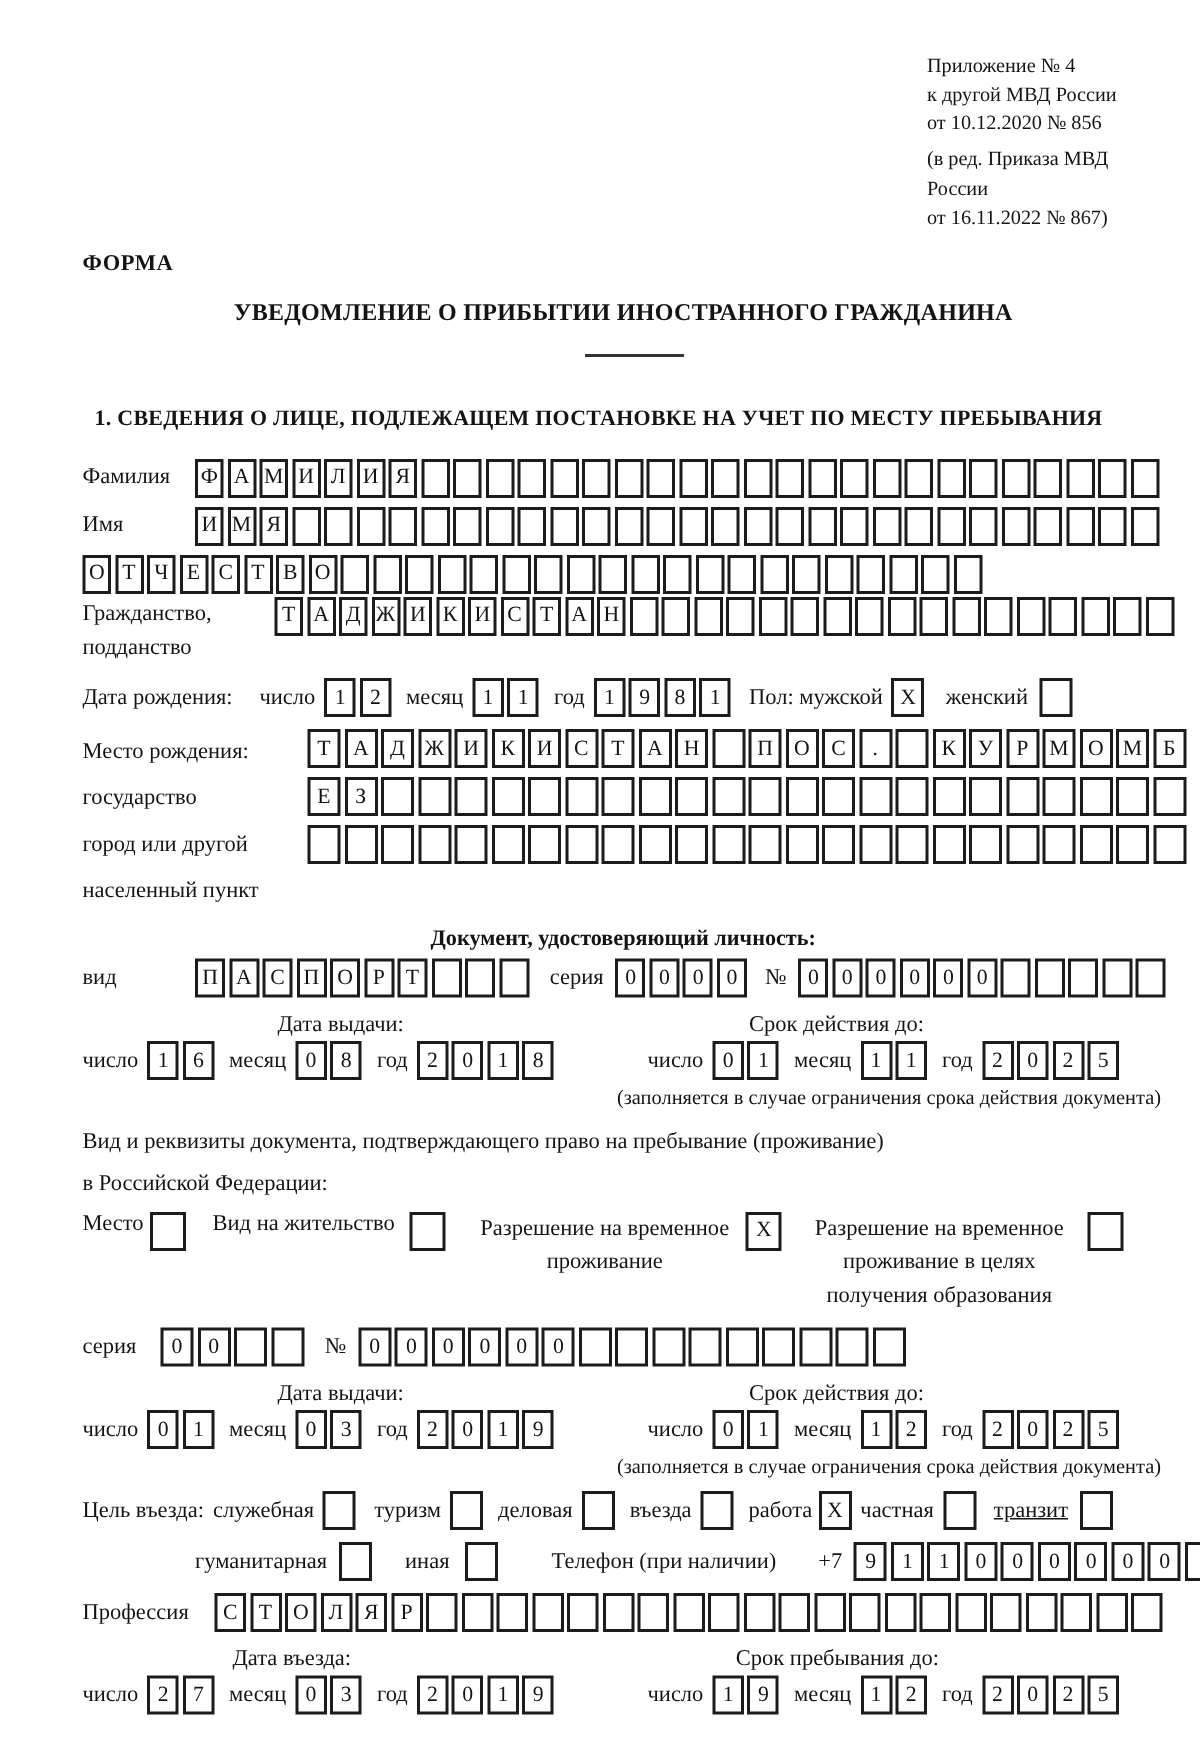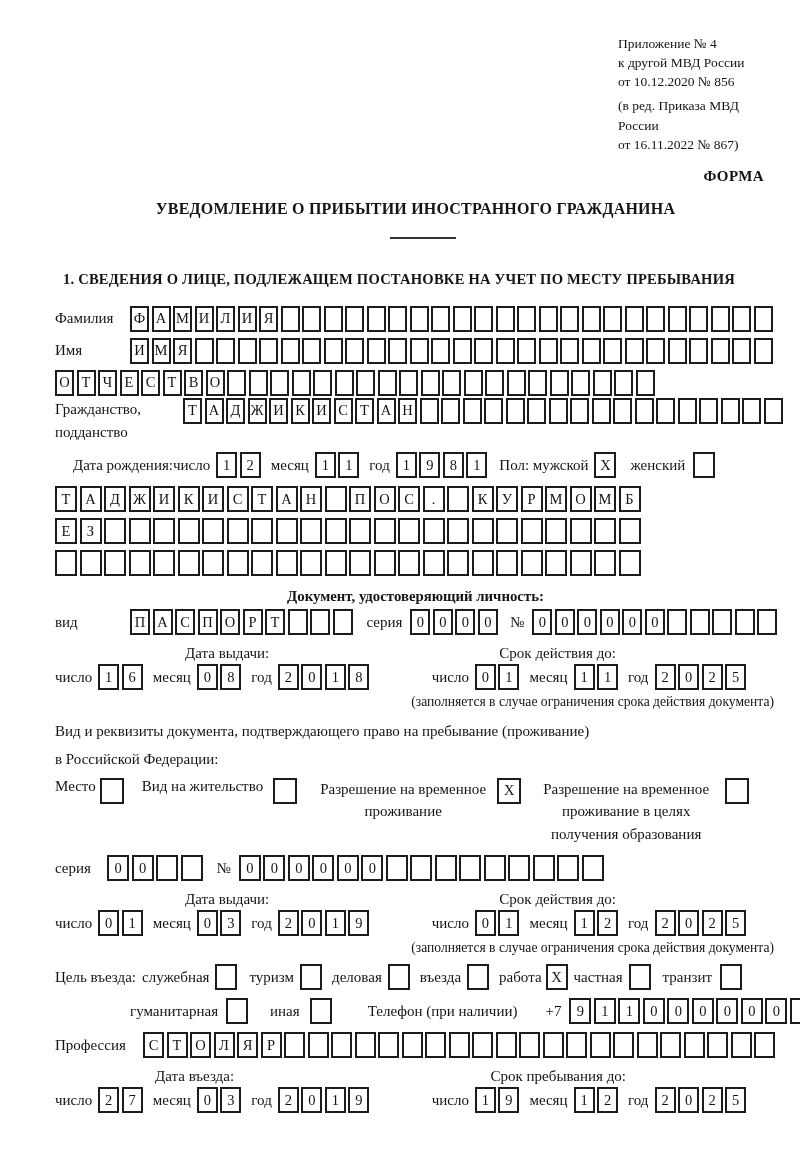--- a/index.html
+++ b/index.html
@@ -4,21 +4,21 @@
 <style>
   html,body{margin:0;padding:0;background:#ffffff;}
   body{
     width:800px;height:1163px;box-sizing:border-box;
     padding:34px 24px 0 55px;
     font-family:"Liberation Serif","DejaVu Serif",serif;
     font-size:15px;color:#141414;
   }
   .hdr-block{margin-left:563px;font-size:13.5px;line-height:1.42;}
   .hdr-block .part2{margin-top:5px;}
-  .forma{ text-align:right;padding-right:12px;font-weight:bold;font-size:15px;margin-top:14px;letter-spacing:.4px;}
+  .forma{ padding-right:12px;font-weight:bold;font-size:15px;margin-top:14px;letter-spacing:.4px;}
   .title{text-align:center;font-weight:bold;font-size:16px;line-height:1.55;margin-top:12px;letter-spacing:.2px;}
   .title .uline{display:inline-block;width:66px;border-bottom:2.5px solid #333;margin-left:14px;height:14px;}
   .sec-head{font-weight:bold;font-size:14.6px;margin-top:24px;margin-left:8px;letter-spacing:.2px;}
 
   .row{display:flex;align-items:center;margin-top:6px;}
   .row.top{align-items:flex-start;}
   .cells{display:inline-flex;gap:2.5px;}
   .cell{
     width:var(--cw,19px);height:26px;box-sizing:border-box;
     border:2px solid #1c1c1c;background:#fff;flex:none;
@@ -194,21 +194,21 @@
       <span class="cell"></span>
       <span class="cell"></span>
       <span class="cell"></span>
       <span class="cell"></span>
       <span class="cell"></span>
       <span class="cell"></span>
       <span class="cell"></span>
     </span>
 </div>
 
-<div class="row" style="margin-top:8px;text-align:right;">
+<div class="row" style="margin-top:8px;">
   <span class="lbl" style="width:118px;">Дата рождения:</span>
   <span class="dg">
     <span class="lbl">число</span>
     <span class="cells" style="--cw:21px;">
         <span class="cell">1</span>
         <span class="cell">2</span>
       </span>
   </span>
   <span class="dg">
     <span class="lbl">месяц</span>
@@ -230,20 +230,26 @@
   <span class="cells" style="--cw:22px;">
       <span class="cell">X</span>
     </span>
   <span class="lbl" style="margin-left:14px;margin-right:8px;">женский</span>
   <span class="cells" style="--cw:22px;">
       <span class="cell"></span>
     </span>
 </div>
 
 <div class="row top" style="margin-top:8px;">
+  <span class="lbl" style="width:150px;line-height:2.07;">
+    <span>Место рождения:</span><br>
+    <span>государство</span><br>
+    <span>город или другой</span><br>
+    <span>населенный пункт</span>
+  </span>
   <span>
     <span class="cells" style="--cw:22px;margin-bottom:6px;">
         <span class="cell">Т</span>
         <span class="cell">А</span>
         <span class="cell">Д</span>
         <span class="cell">Ж</span>
         <span class="cell">И</span>
         <span class="cell">К</span>
         <span class="cell">И</span>
         <span class="cell">С</span>
@@ -552,21 +558,21 @@
       <span class="cell"></span>
     </span>
   <span class="lbl" style="margin:0 4px 0 10px;">работа</span>
   <span class="cells" style="--cw:22px;">
       <span class="cell">X</span>
     </span>
   <span class="lbl" style="margin:0 6px 0 6px;">частная</span>
   <span class="cells" style="--cw:22px;">
       <span class="cell"></span>
     </span>
-  <span class="lbl" style="margin:0 8px 0 12px;">транзит</span>
+  <span class="lbl" style="margin:0 8px 0 12px;text-decoration:underline;">транзит</span>
   <span class="cells" style="--cw:22px;">
       <span class="cell"></span>
     </span>
 </div>
 
 <div class="row" style="margin-top:8px;">
   <span class="lbl" style="margin-left:75px;margin-right:8px;">гуманитарная</span>
   <span class="cells" style="--cw:22px;">
       <span class="cell"></span>
     </span>

